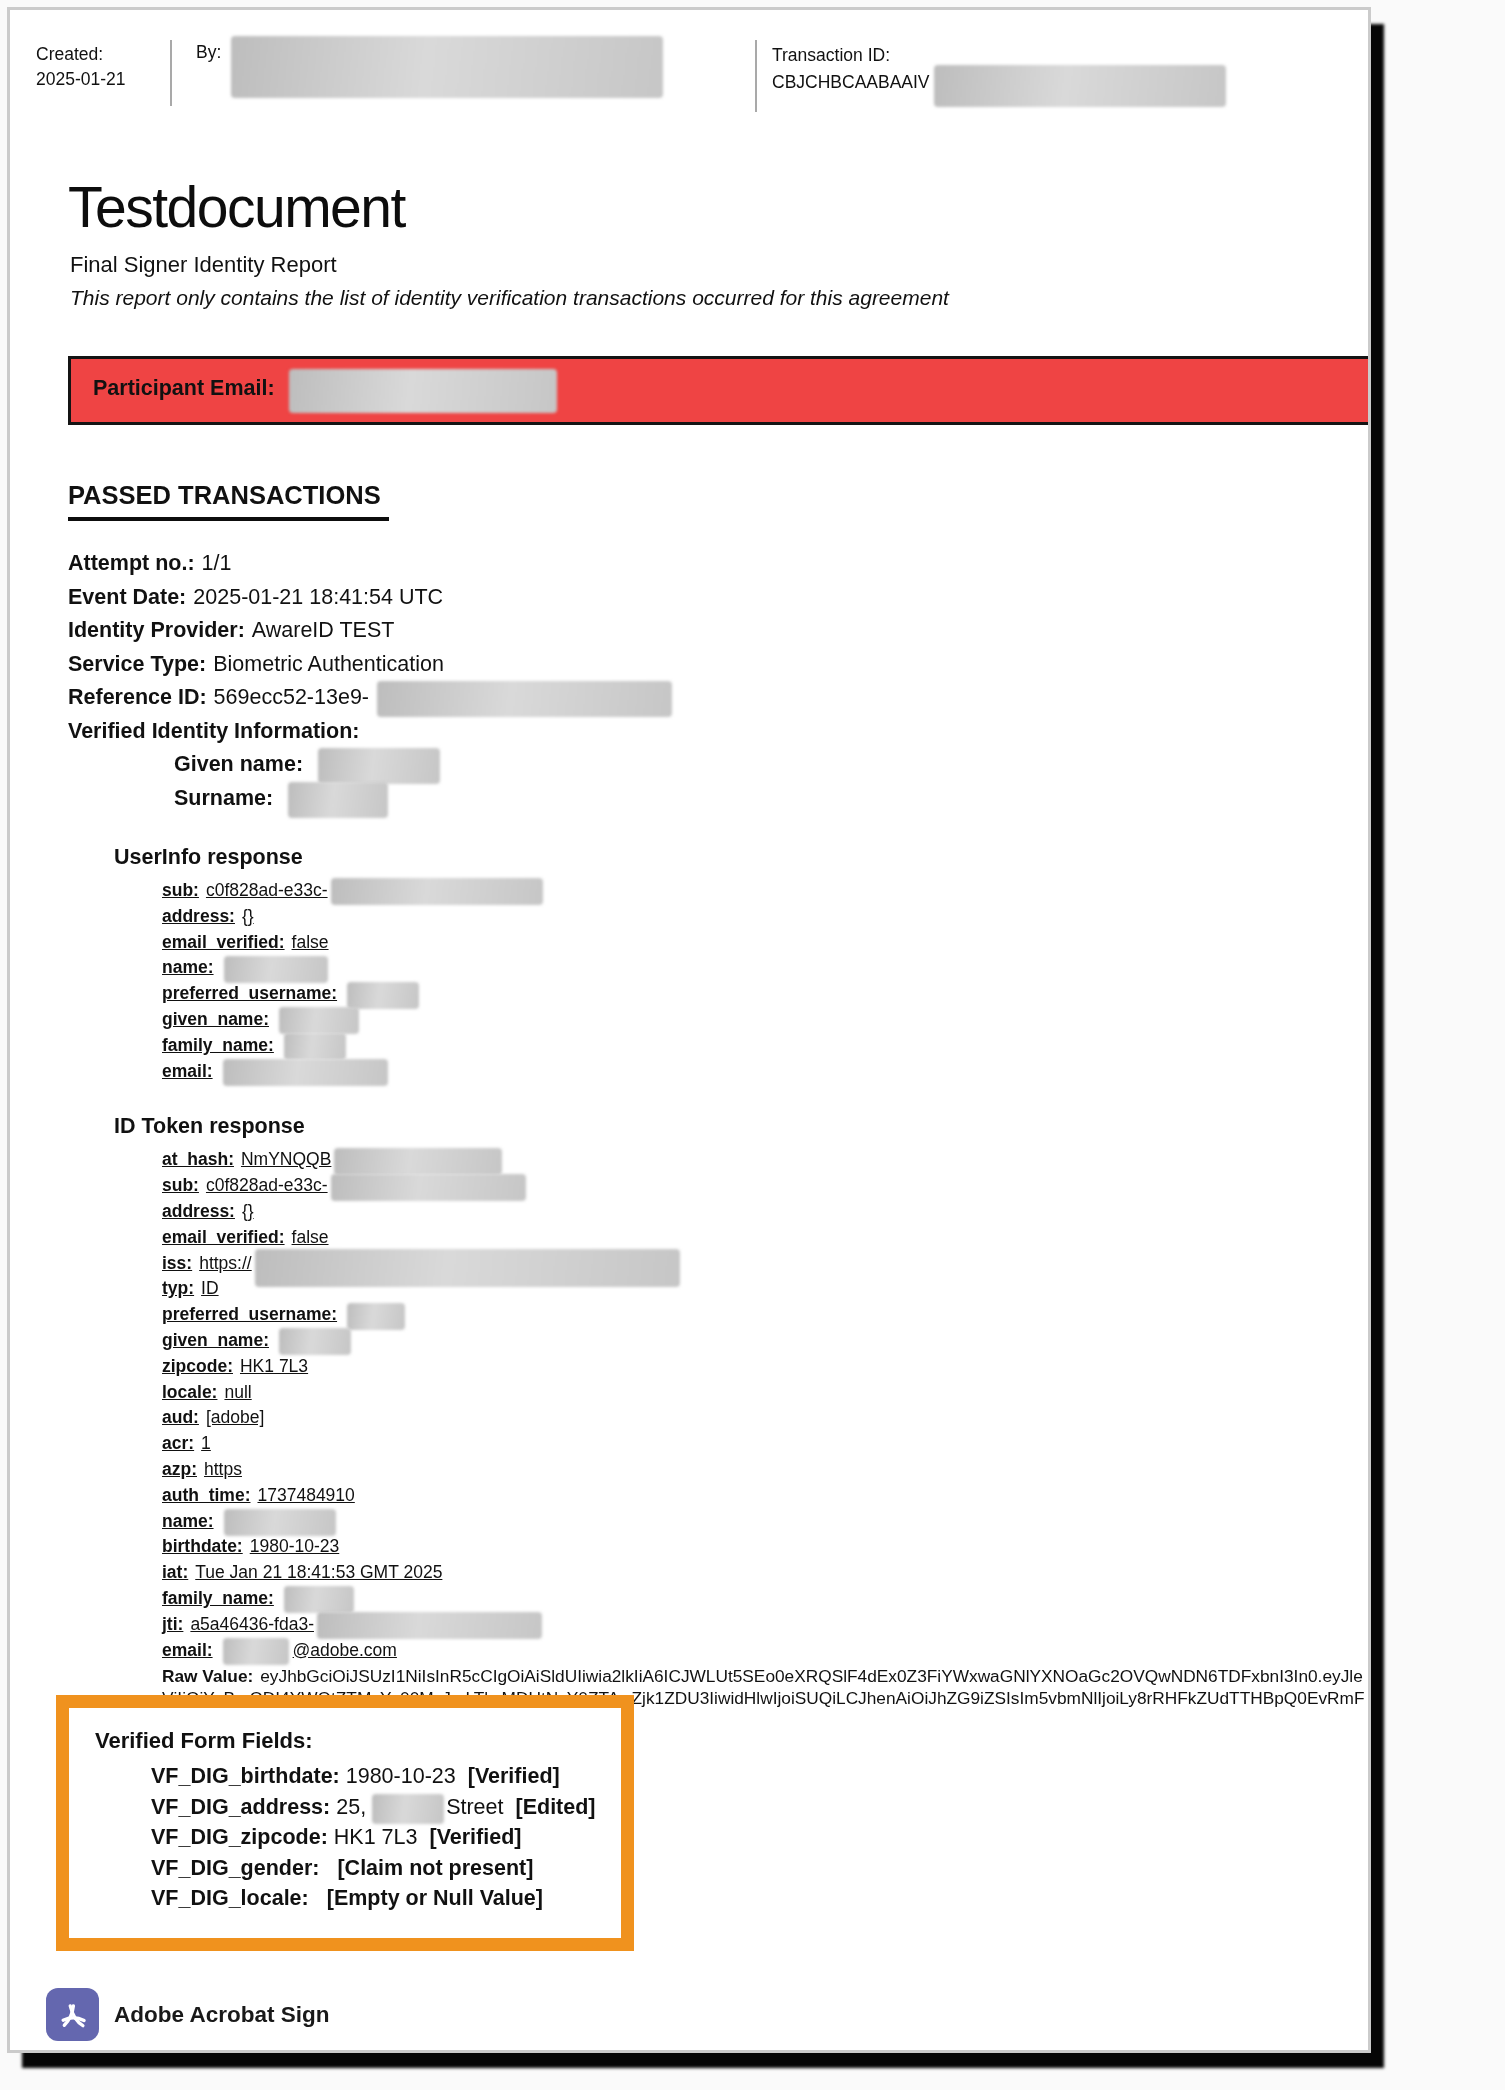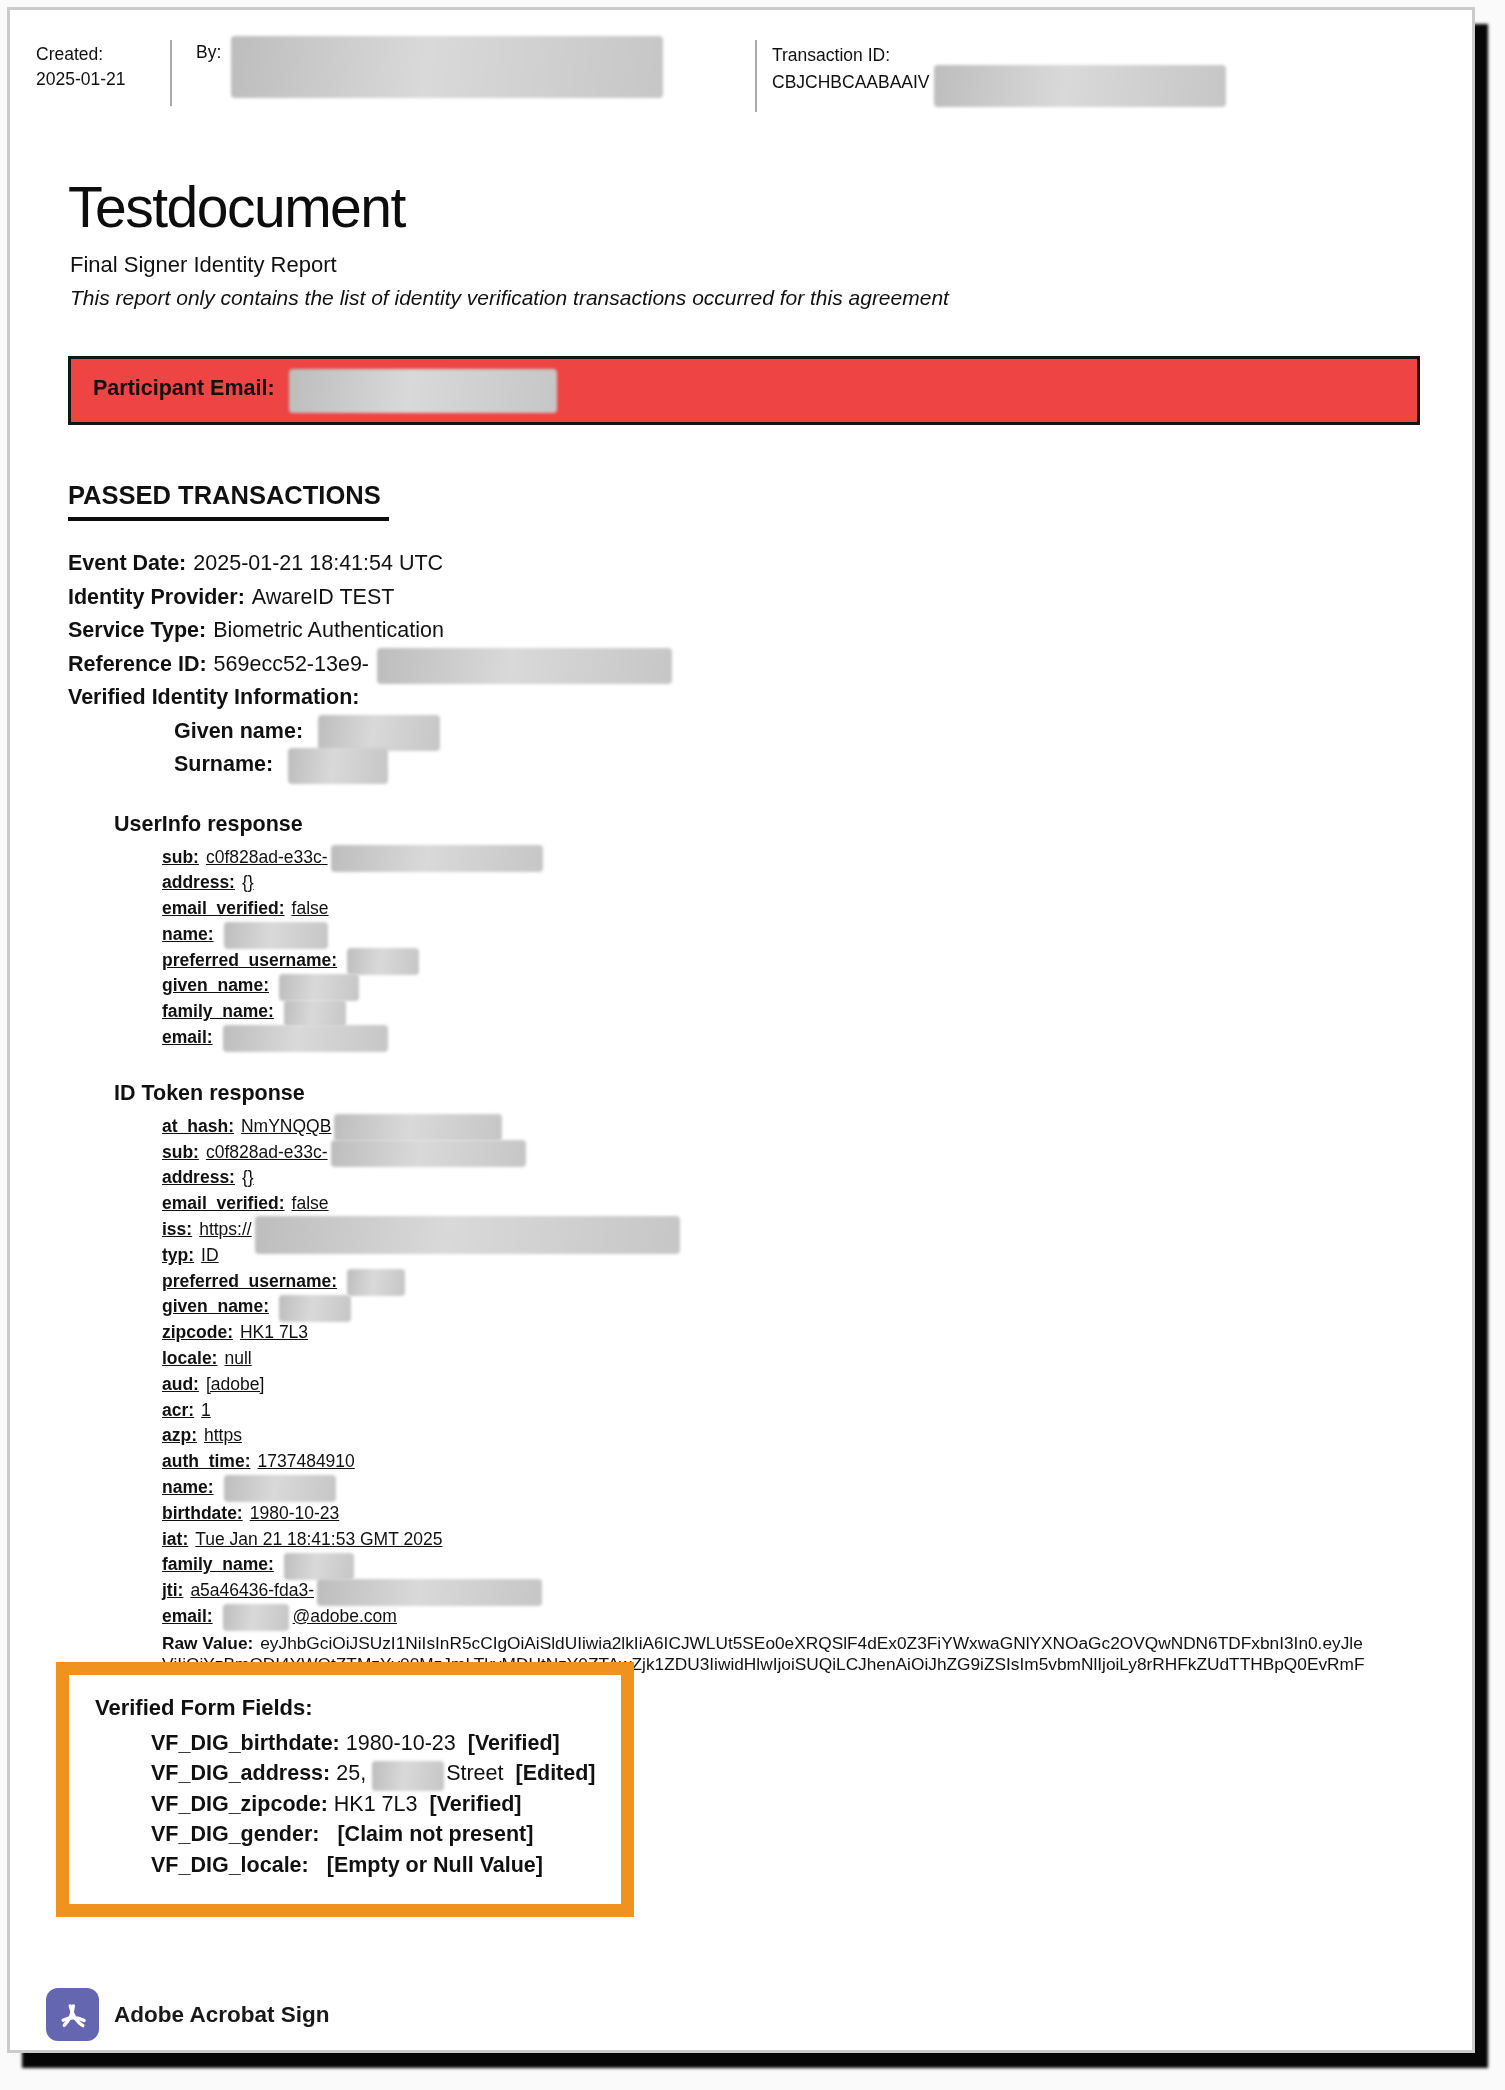--- a/index.html
+++ b/index.html
@@ -1,17 +1,17 @@
 <!DOCTYPE html>
 <html><head>
 <meta charset="utf-8">
 <style>
   html,body{margin:0;padding:0;}
   body{width:1505px;height:2090px;position:relative;background:#fafafa;font-family:"Liberation Sans","DejaVu Sans",sans-serif;}
-  .sheet{position:absolute;left:7px;top:7px;width:1468px;height:2046px;box-sizing:border-box;
+  .sheet{position:absolute;left:7px;top:7px;width:1364px;height:2046px;box-sizing:border-box;
          background:#fff;border:3px solid #cbcbcb;box-shadow:14px 16px 3px -1px #060606;
          color:#111;overflow:hidden;}
   
   .hdr{position:relative;height:88px;margin-top:26px;font-size:17.5px;}
   .hdr .created{position:absolute;left:26px;top:6px;line-height:25px;}
   .vdiv{position:absolute;width:2px;background:#a9a9a9;}
   .vdiv1{left:160px;top:4px;height:66px;}
   .vdiv2{left:745px;top:4px;height:72px;}
   .hdr .by{position:absolute;left:186px;top:6px;}
   .hdr .txn{position:absolute;left:762px;top:6px;line-height:27px;}
@@ -85,20 +85,21 @@
 
   <div class="participant">
     <b>Participant Email:</b><span class="redact"></span>
   </div>
 
   <div class="passed">
     <span>PASSED TRANSACTIONS</span>
   </div>
 
   <div class="summary">
+    <div class="line"><b>Attempt no.:</b><span>1/1</span></div>
     <div class="line"><b>Event Date:</b><span>2025-01-21 18:41:54 UTC</span></div>
     <div class="line"><b>Identity Provider:</b><span>AwareID TEST</span></div>
     <div class="line"><b>Service Type:</b><span>Biometric Authentication</span></div>
     <div class="line"><b>Reference ID:</b><span>569ecc52-13e9-</span><span class="redact" style="width:295px"></span></div>
     <div class="line"><b>Verified Identity Information:</b></div>
     <div class="line vi-item"><b>Given name:</b><span class="redact" style="width:122px"></span></div>
     <div class="line vi-item"><b>Surname:</b><span class="redact" style="width:100px"></span></div>
   </div>
 
   <div class="subsection">

